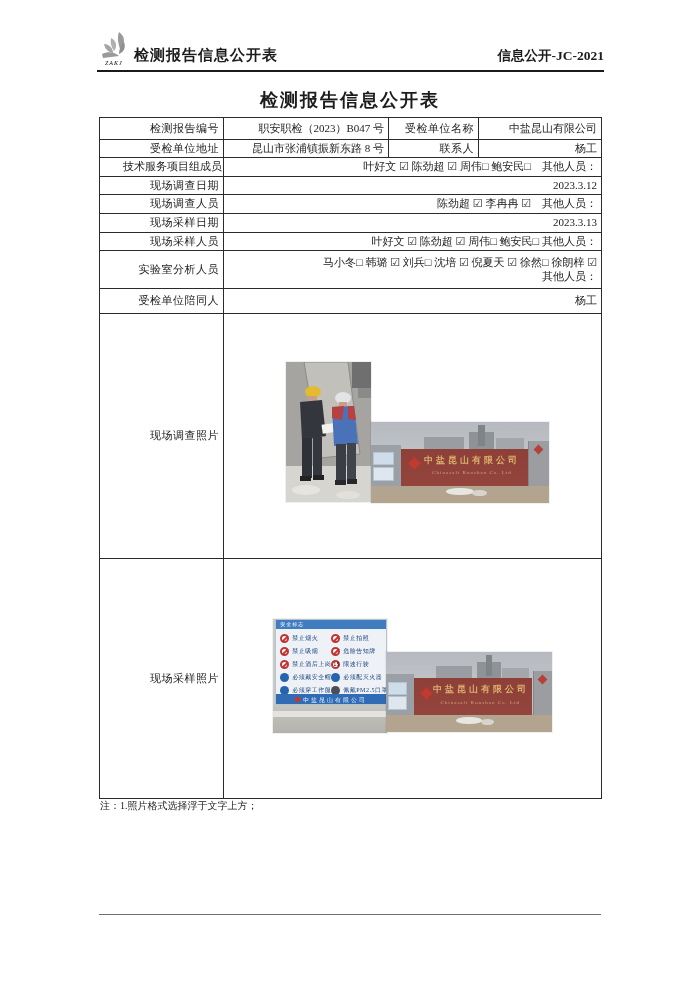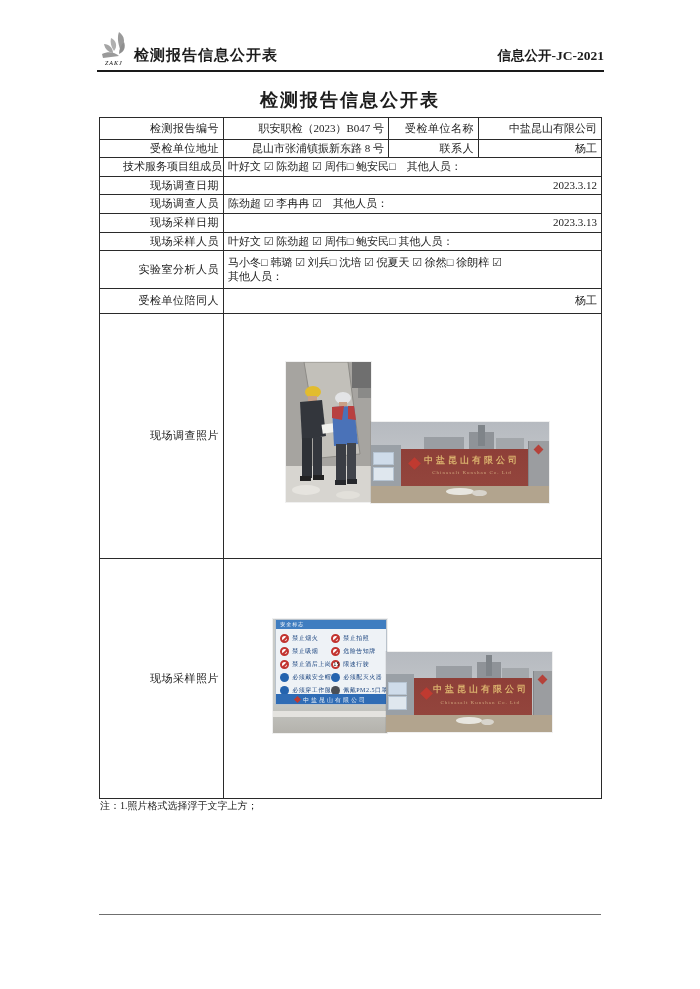--- a/index.html
+++ b/index.html
@@ -15,21 +15,21 @@
   
   .doc-title{position:absolute;left:0;top:88px;width:100%;text-align:center;
              font-size:18px;font-weight:bold;letter-spacing:2px;}
 
   
   table.main{position:absolute;left:99px;top:117px;width:502px;border-collapse:collapse;table-layout:fixed;}
   table.main td,table.main th{border:1.5px solid #2a2a2a;font-size:11px;font-weight:normal;
         padding:0 4px;line-height:1.25;overflow:hidden;}
   th.lbl{text-align:right;letter-spacing:0.5px;}
   td.ctr{text-align:right;}
-  td.lft{text-align:left;padding-left:8px;}
+  td.lft{text-align:right;padding-left:8px;}
   tr.h22{height:22px;} tr.h18{height:18px;} tr.h19{height:19px;} tr.h33{height:38px;} tr.h25{height:25px;}
   tr.photo1{height:245px;} tr.photo2{height:240px;}
   td.photo-cell{position:relative;padding:0;}
   .lab2{display:block;}
 
   
   .ph{position:absolute;overflow:hidden;box-shadow:0 0 0 1px rgba(0,0,0,0.06);}
   
   .ph-workers{left:62px;top:48px;width:85px;height:140px;}
   

